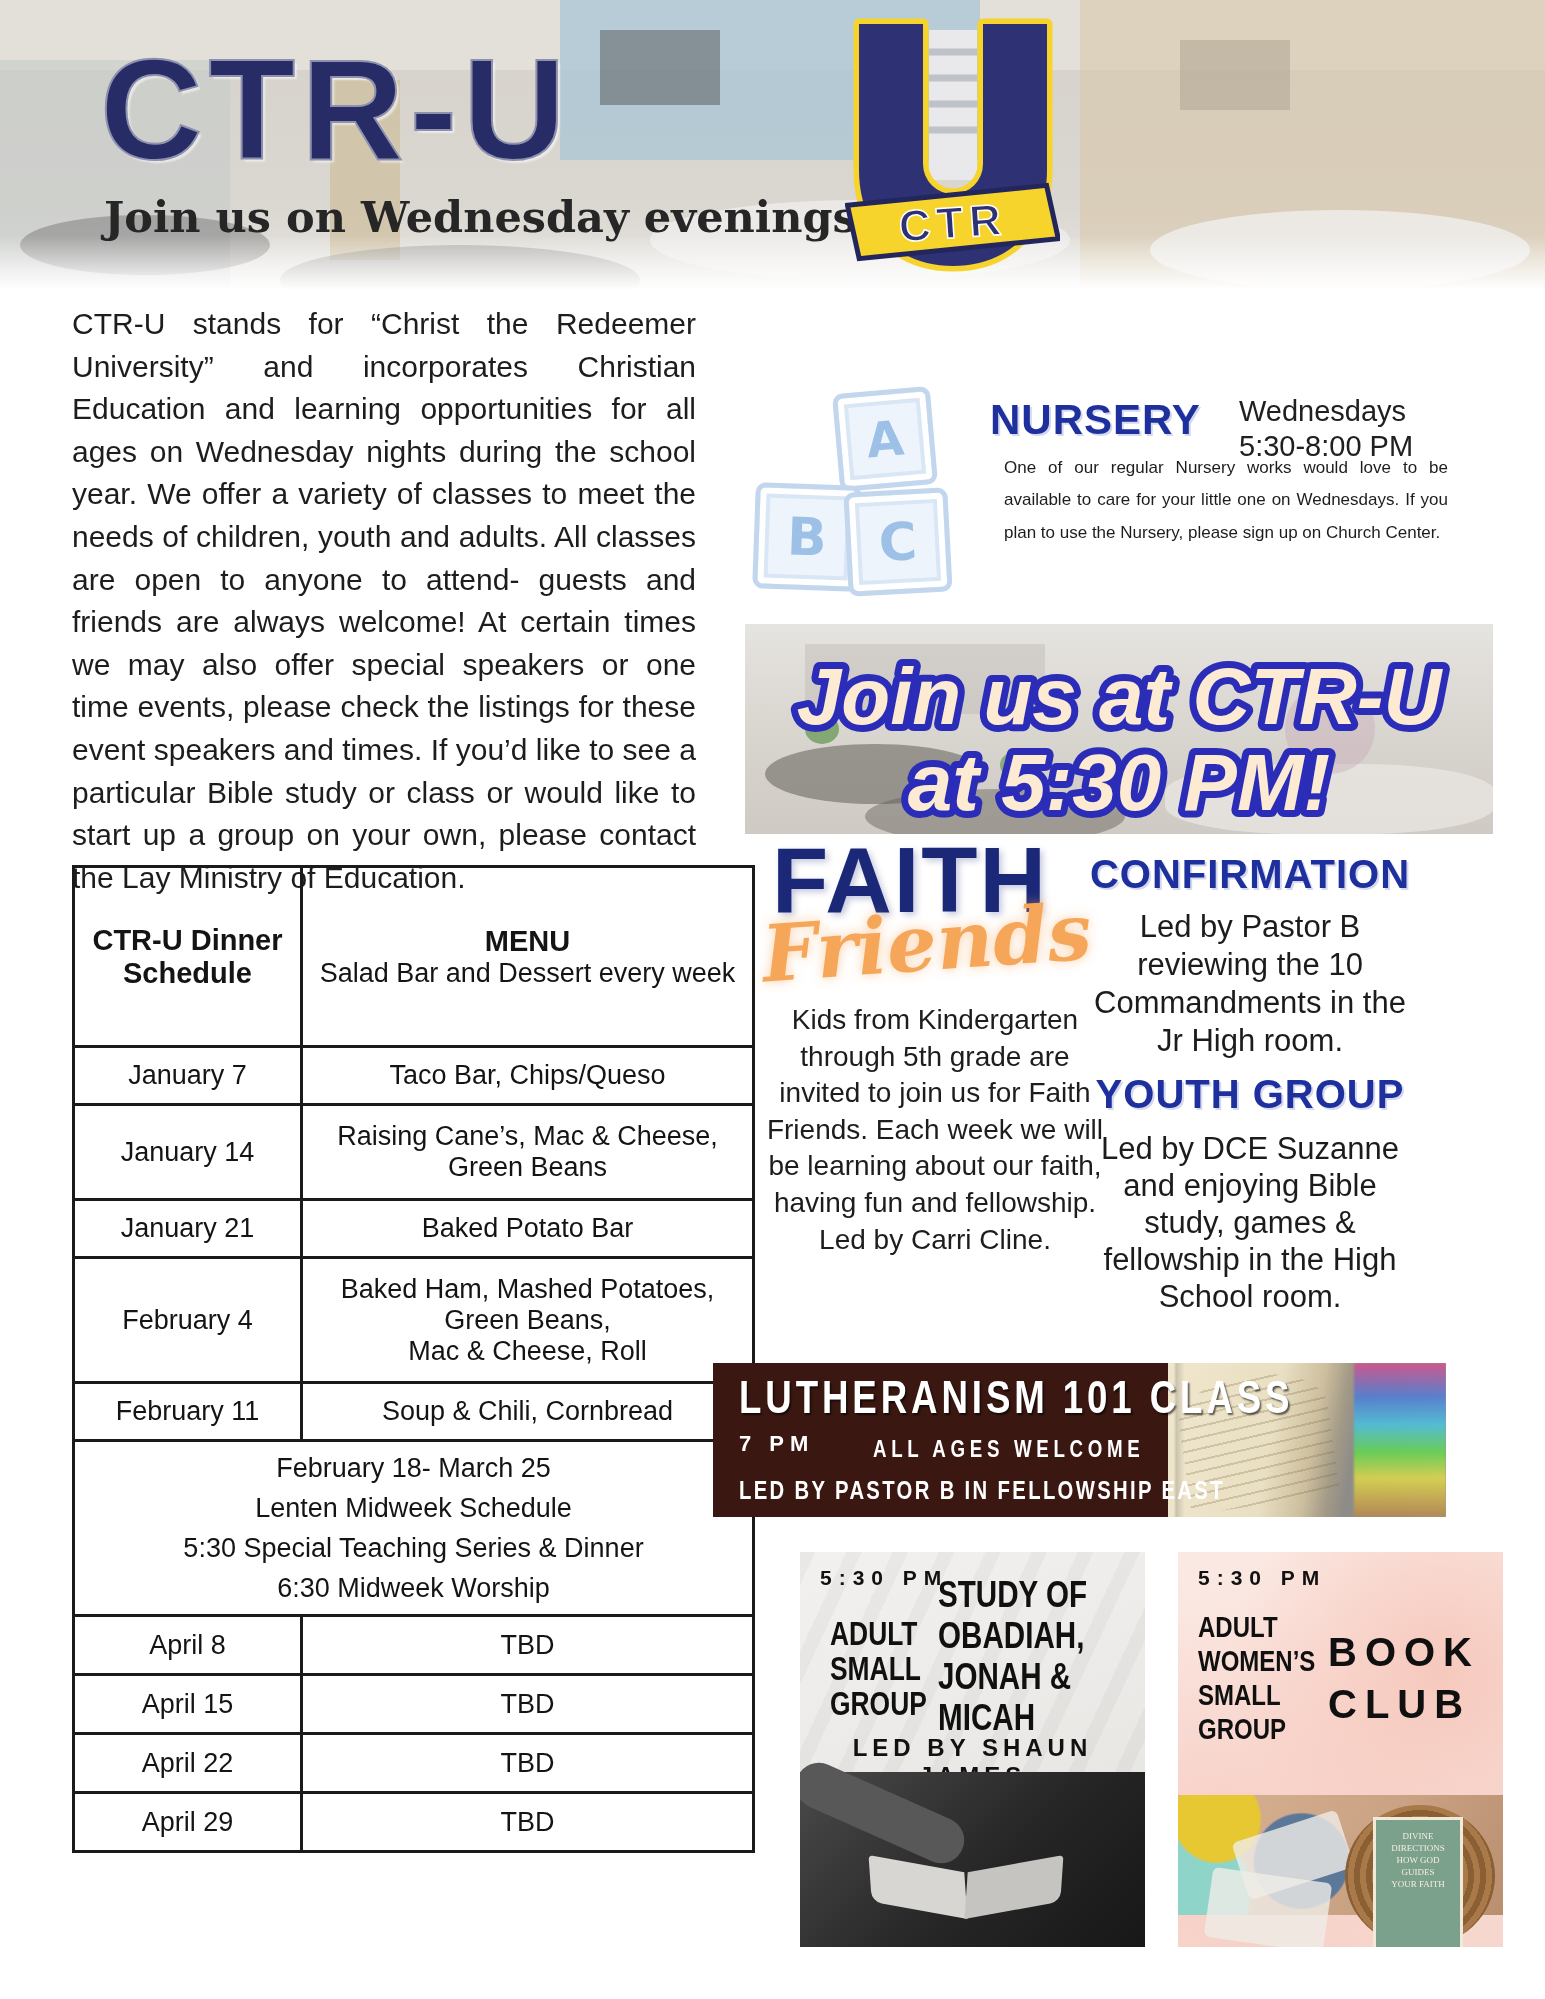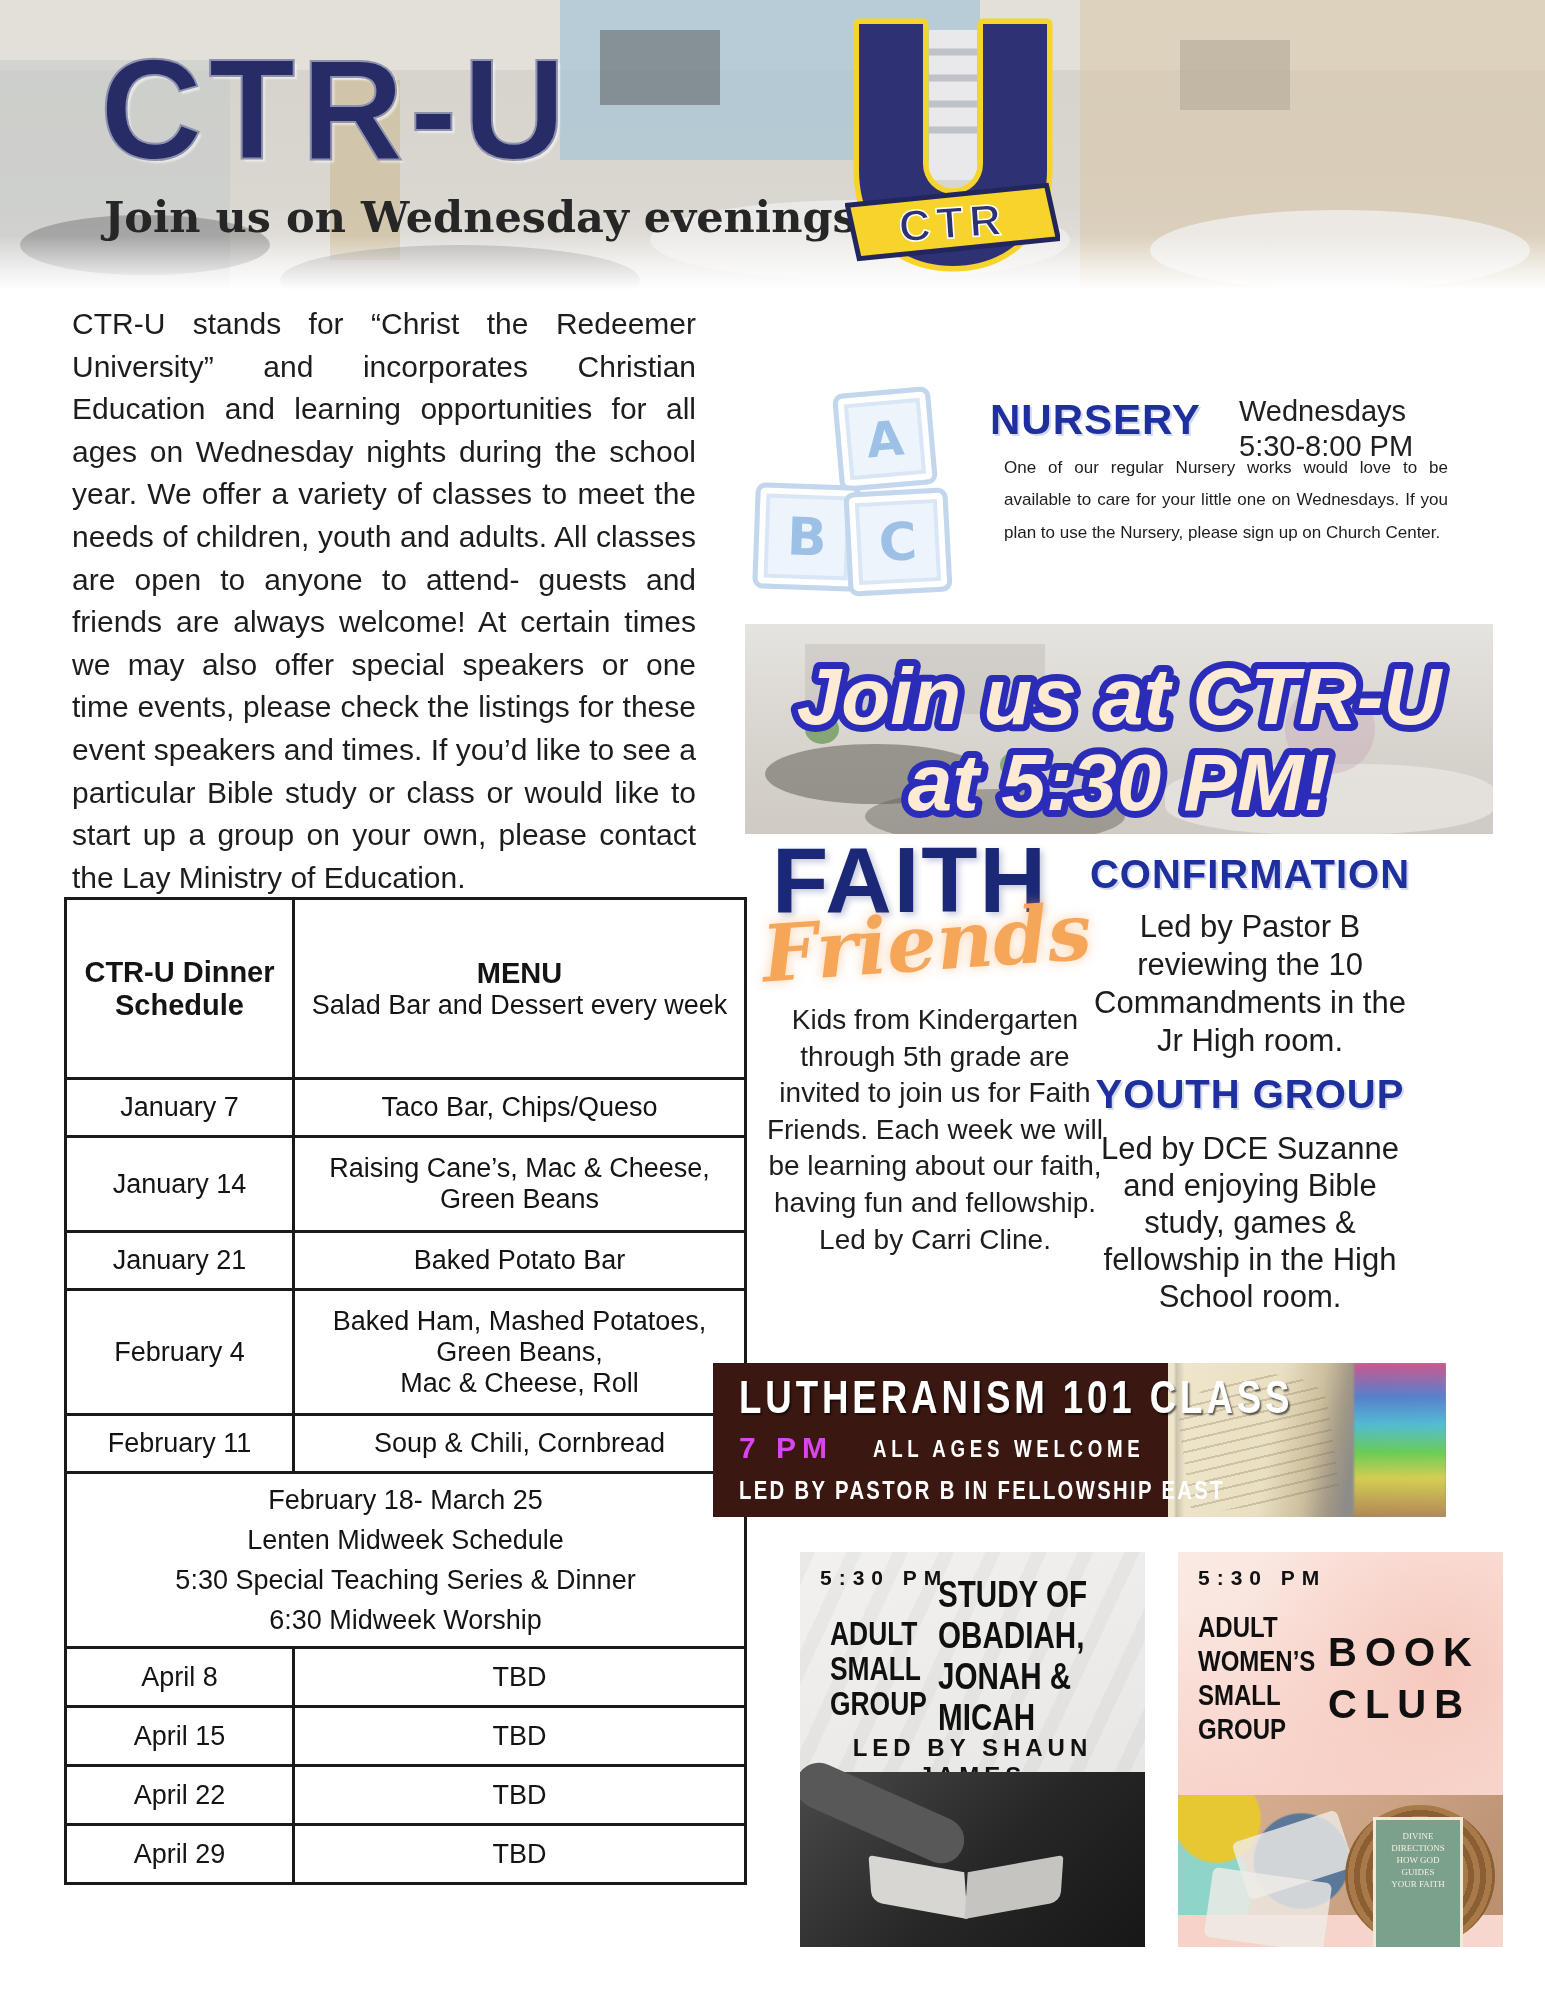--- a/index.html
+++ b/index.html
@@ -17,21 +17,21 @@
               text-shadow:3px 3px 2px rgba(255,255,255,.55);}
   #page-subtitle{position:absolute;left:104px;top:192px;font-family:"DejaVu Serif","Liberation Serif",serif;
                  font-weight:700;font-size:43px;color:#262626;}
   #logo{position:absolute;left:845px;top:12px;width:215px;height:268px;}
 
   
   #intro{position:absolute;left:72px;top:303px;width:624px;font-size:30px;line-height:42.6px;
          text-align:justify;color:#1d1d1d;}
 
   
-  #dinner{position:absolute;left:64px;top:865px;margin-top:32px;}
+  #dinner{position:absolute;left:72px;top:865px;}
   table.sched{border-collapse:collapse;width:680px;table-layout:fixed;text-align:center;
               font-size:27px;color:#141414;}
   table.sched td{border:3px solid #1a1a1a;padding:4px 10px;vertical-align:middle;}
   .th1{font-weight:700;font-size:29px;}
   .menu-t{font-weight:700;font-size:29px;}
   .menu-s{font-size:27px;}
   .pre{white-space:pre-line;}
 
   
   #blocks{position:absolute;left:748px;top:388px;width:215px;height:235px;}
@@ -74,22 +74,22 @@
   #youth-heading{left:1050px;top:1072px;}
   #youth-body{position:absolute;left:1095px;top:1130px;width:310px;text-align:center;
               font-size:31px;line-height:37px;}
 
   
   #luth{position:absolute;left:713px;top:1363px;width:733px;height:154px;background:#3a1711;
         color:#ffffff;overflow:hidden;}
   .cx{display:inline-block;transform:scaleX(.78);transform-origin:left center;}
   #luth-title{position:absolute;left:26px;top:6px;font-size:47px;font-weight:700;letter-spacing:5px;
               white-space:nowrap;text-shadow:2px 2px 2px rgba(0,0,0,.6);}
-  #luth-time{position:absolute;left:26px;top:68px;font-size:30px;font-weight:700;letter-spacing:6px;
-             color:#d946ef;}
+  #luth-time{position:absolute;left:26px;top:68px;font-size:22px;font-weight:700;letter-spacing:6px;
+             color:#ffffff;}
   #luth-welcome{position:absolute;left:160px;top:72px;font-size:24px;font-weight:700;letter-spacing:6px;
                 white-space:nowrap;}
   #luth-leader{position:absolute;left:26px;top:112px;font-size:26px;font-weight:700;letter-spacing:3px;
                white-space:nowrap;}
   #hymnal{position:absolute;right:0;top:0;width:278px;height:154px;
           background:
             linear-gradient(90deg,rgba(58,23,17,0) 0%,rgba(58,23,17,0) 2%,rgba(0,0,0,.15) 3%,rgba(0,0,0,0) 6%),
             linear-gradient(100deg,#efe6cd 0%,#e9dfc2 38%,#cdbf9e 52%,#a39a87 60%,#8e8c88 66%,#9b9894 100%);}
   #glass{position:absolute;right:0;top:0;width:92px;height:154px;opacity:.85;
          background:linear-gradient(180deg,#d84e8e 0%,#4e7ed8 22%,#49c3e0 40%,#63d84e 58%,#e0d949 75%,#b8864e 100%);

